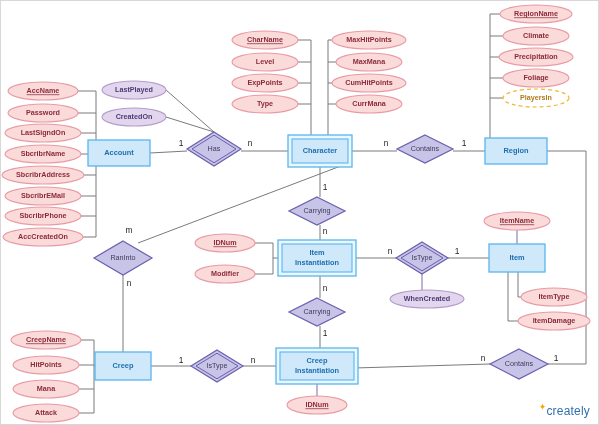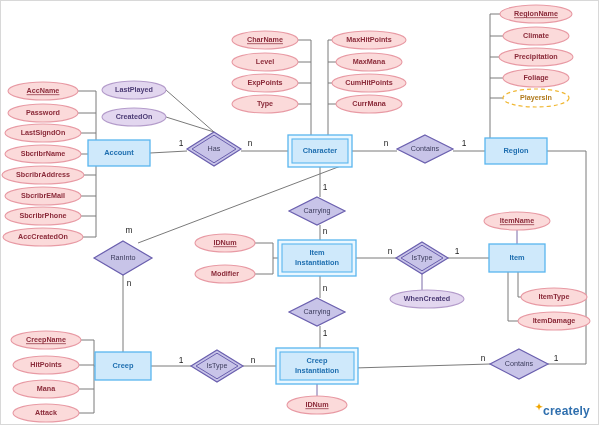--- a/index.html
+++ b/index.html
@@ -114,21 +114,21 @@
     stroke: #f0b732;
     stroke-width: 1.2;
     stroke-dasharray: 4 3;
   }
   #watermark {
     position: absolute;
     right: 8px;
     bottom: 6px;
     font-family: "Liberation Sans", sans-serif;
     font-size: 12px;
-    font-weight: bold;
+    font-weight: normal;
     color: #2f6fae;
     letter-spacing: .2px;
     user-select: none;
   }
   #watermark .wm-spark {
     color: #f0a500;
     font-size: 9px;
     vertical-align: super;
   }
 </style>

